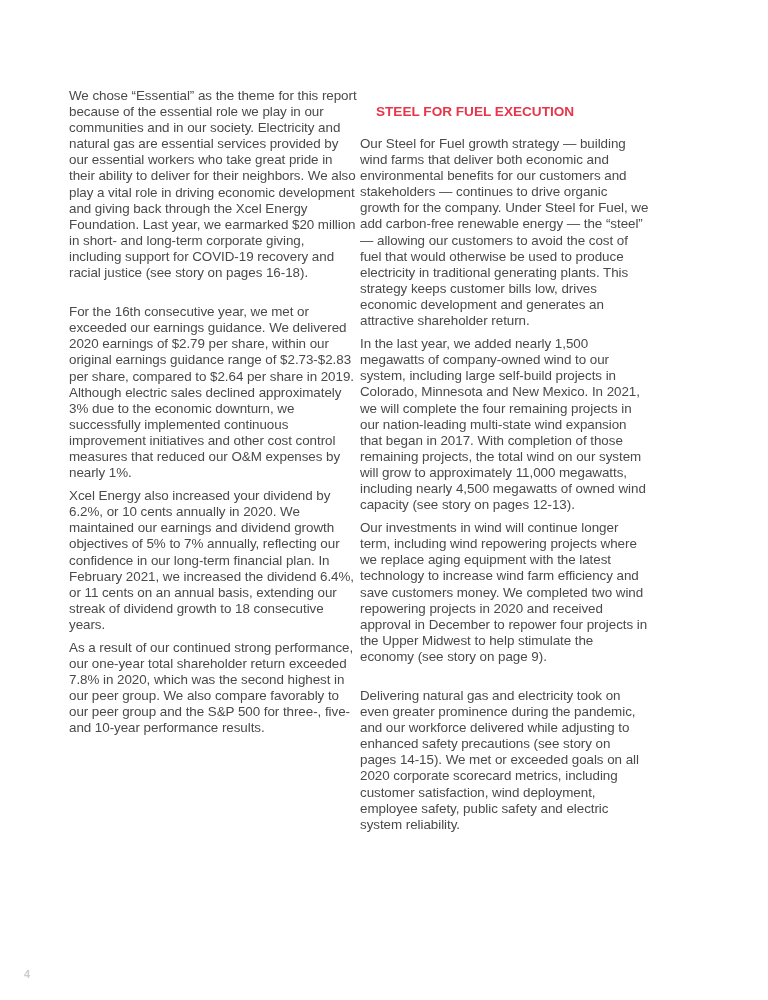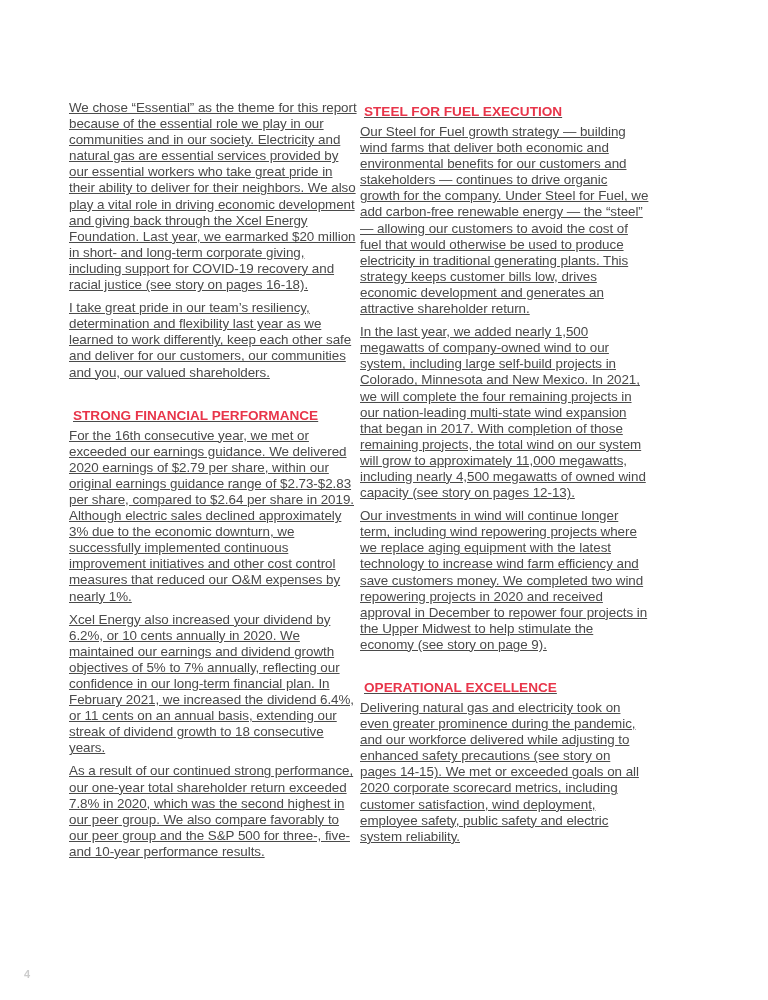--- a/index.html
+++ b/index.html
@@ -1,41 +1,38 @@
 <!DOCTYPE html>
 <html><head>
 <meta charset="utf-8">
 <style>
   html, body { margin:0; padding:0; background:#ffffff; }
   body { width:768px; height:1000px; position:relative; overflow:hidden;
          font-family:"Liberation Sans", sans-serif; color:#4a4a4a; }
-  .col { position:absolute; top:100px; width:290px;text-decoration:underline; }
+  .col { position:absolute; top:88px; width:290px; }
   .col-left { left:69px; }
   .col-right { left:360px; }
   p { margin:0 0 7px 0; font-size:13.4px; line-height:16.1px; letter-spacing:-0.05px; }
-  h2 { margin:4px; font-size:13.6px; line-height:16px; font-weight:bold; color:#e8354a; }
+  h2 { margin:16px; font-size:13.6px; line-height:16px; font-weight:bold; color:#e8354a; }
   .spacer { height:16px; }
   .page-num { position:absolute; left:24px; top:968px; font-size:11px; font-weight:bold; color:#cccccc; }
 </style>
 </head>
 <body>
 
 <div class="col col-left">
   <p>We chose “Essential” as the theme for this report because of the essential role we play in our communities and in our society. Electricity and natural gas are essential services provided by our essential workers who take great pride in their ability to deliver for their neighbors. We also play a vital role in driving economic development and giving back through the Xcel Energy Foundation. Last year, we earmarked $20 million in short- and long-term corporate giving, including support for COVID-19 recovery and racial justice (see story on pages 16-18).</p>
-  <p>I take great pride in our team’s resiliency, determination and flexibility last year as we learned to work differently, keep each other safe and deliver for our customers, our communities and you, our valued shareholders.</p>
   <div class="spacer"></div>
-  <h2>STRONG FINANCIAL PERFORMANCE</h2>
   <p>For the 16th consecutive year, we met or exceeded our earnings guidance. We delivered 2020 earnings of $2.79 per share, within our original earnings guidance range of $2.73-$2.83 per share, compared to $2.64 per share in 2019. Although electric sales declined approximately 3% due to the economic downturn, we successfully implemented continuous improvement initiatives and other cost control measures that reduced our O&amp;M expenses by nearly 1%.</p>
   <p>Xcel Energy also increased your dividend by 6.2%, or 10 cents annually in 2020. We maintained our earnings and dividend growth objectives of 5% to 7% annually, reflecting our confidence in our long-term financial plan. In February 2021, we increased the dividend 6.4%, or 11 cents on an annual basis, extending our streak of dividend growth to 18 consecutive years.</p>
   <p>As a result of our continued strong performance, our one-year total shareholder return exceeded 7.8% in 2020, which was the second highest in our peer group. We also compare favorably to our peer group and the S&amp;P 500 for three-, five- and 10-year performance results.</p>
 </div>
 
 <div class="col col-right">
   <h2>STEEL FOR FUEL EXECUTION</h2>
   <p>Our Steel for Fuel growth strategy — building wind farms that deliver both economic and environmental benefits for our customers and stakeholders — continues to drive organic growth for the company. Under Steel for Fuel, we add carbon-free renewable energy — the “steel” — allowing our customers to avoid the cost of fuel that would otherwise be used to produce electricity in traditional generating plants. This strategy keeps customer bills low, drives economic development and generates an attractive shareholder return.</p>
   <p>In the last year, we added nearly 1,500 megawatts of company-owned wind to our system, including large self-build projects in Colorado, Minnesota and New Mexico. In 2021, we will complete the four remaining projects in our nation-leading multi-state wind expansion that began in 2017. With completion of those remaining projects, the total wind on our system will grow to approximately 11,000 megawatts, including nearly 4,500 megawatts of owned wind capacity (see story on pages 12-13).</p>
   <p>Our investments in wind will continue longer term, including wind repowering projects where we replace aging equipment with the latest technology to increase wind farm efficiency and save customers money. We completed two wind repowering projects in 2020 and received approval in December to repower four projects in the Upper Midwest to help stimulate the economy (see story on page 9).</p>
   <div class="spacer"></div>
-  <h2>OPERATIONAL EXCELLENCE</h2>
   <p>Delivering natural gas and electricity took on even greater prominence during the pandemic, and our workforce delivered while adjusting to enhanced safety precautions (see story on pages 14-15). We met or exceeded goals on all 2020 corporate scorecard metrics, including customer satisfaction, wind deployment, employee safety, public safety and electric system reliability.</p>
 </div>
 
 <div class="page-num">4</div>
 
 </body></html>

